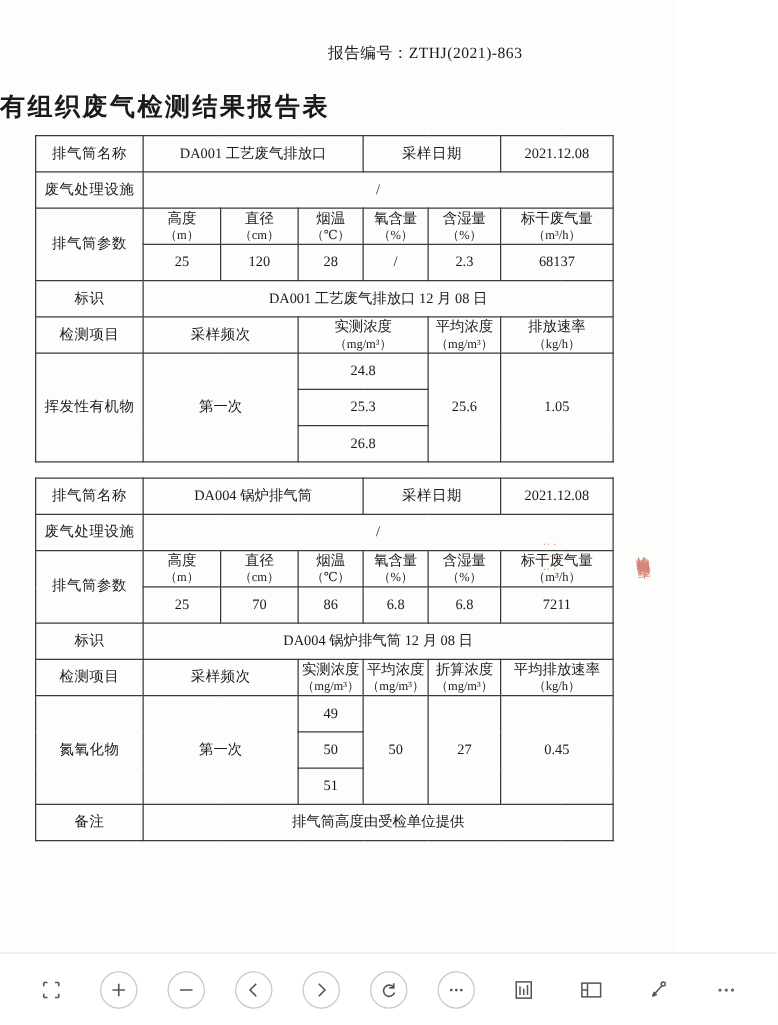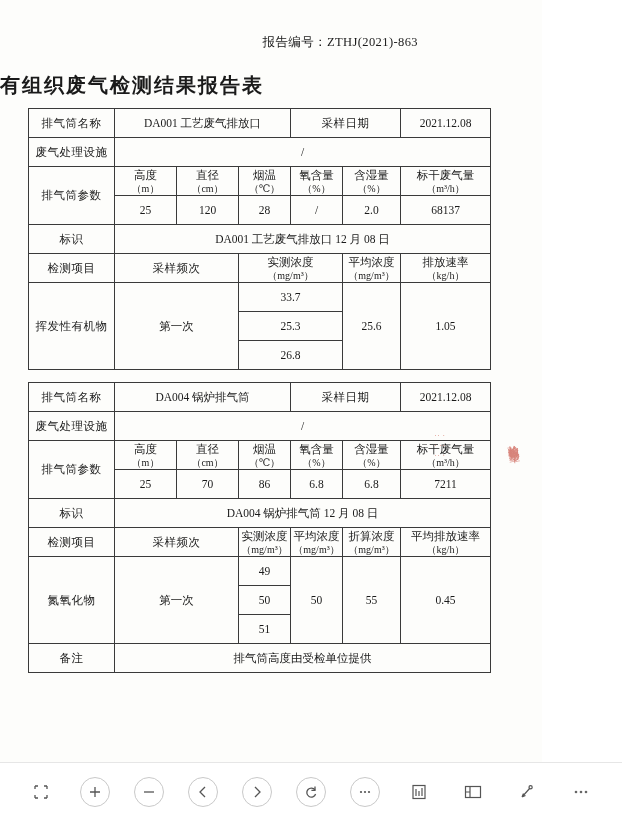--- a/index.html
+++ b/index.html
@@ -180,21 +180,21 @@
       <td colspan="2" class="tall sub">
         <span>标干废气量</span>
         <span class="unit">（m³/h）</span>
       </td>
     </tr>
     <tr>
       <td>25</td>
       <td>120</td>
       <td>28</td>
       <td>/</td>
-      <td>2.0</td>
+      <td>2.3</td>
       <td colspan="2">68137</td>
     </tr>
     <tr>
       <td class="lbl">标识</td>
       <td colspan="7">DA001 工艺废气排放口    12 月 08 日</td>
     </tr>
     <tr>
       <td class="lbl">检测项目</td>
       <td colspan="2" class="lbl">采样频次</td>
       <td colspan="2" class="tall sub">
@@ -206,21 +206,21 @@
         <span class="unit">（mg/m³）</span>
       </td>
       <td colspan="2" class="tall sub">
         <span>排放速率</span>
         <span class="unit">（kg/h）</span>
       </td>
     </tr>
     <tr>
       <td rowspan="3" class="lbl">挥发性有机物</td>
       <td rowspan="3" colspan="2">第一次</td>
-      <td colspan="2" class="tall">33.7</td>
+      <td colspan="2" class="tall">24.8</td>
       <td rowspan="3">25.6</td>
       <td rowspan="3" colspan="2">1.05</td>
     </tr>
     <tr>
       <td colspan="2" class="tall">25.3</td>
     </tr>
     <tr>
       <td colspan="2" class="tall">26.8</td>
     </tr>
 
@@ -295,21 +295,21 @@
       <td colspan="2" class="tall sub">
         <span>平均排放速率</span>
         <span class="unit">（kg/h）</span>
       </td>
     </tr>
     <tr>
       <td rowspan="3" class="lbl">氮氧化物</td>
       <td rowspan="3" colspan="2">第一次</td>
       <td class="tall">49</td>
       <td rowspan="3">50</td>
-      <td rowspan="3">55</td>
+      <td rowspan="3">27</td>
       <td rowspan="3" colspan="2">0.45</td>
     </tr>
     <tr>
       <td class="tall">50</td>
     </tr>
     <tr>
       <td class="tall">51</td>
     </tr>
     <tr>
       <td class="lbl">备注</td>

